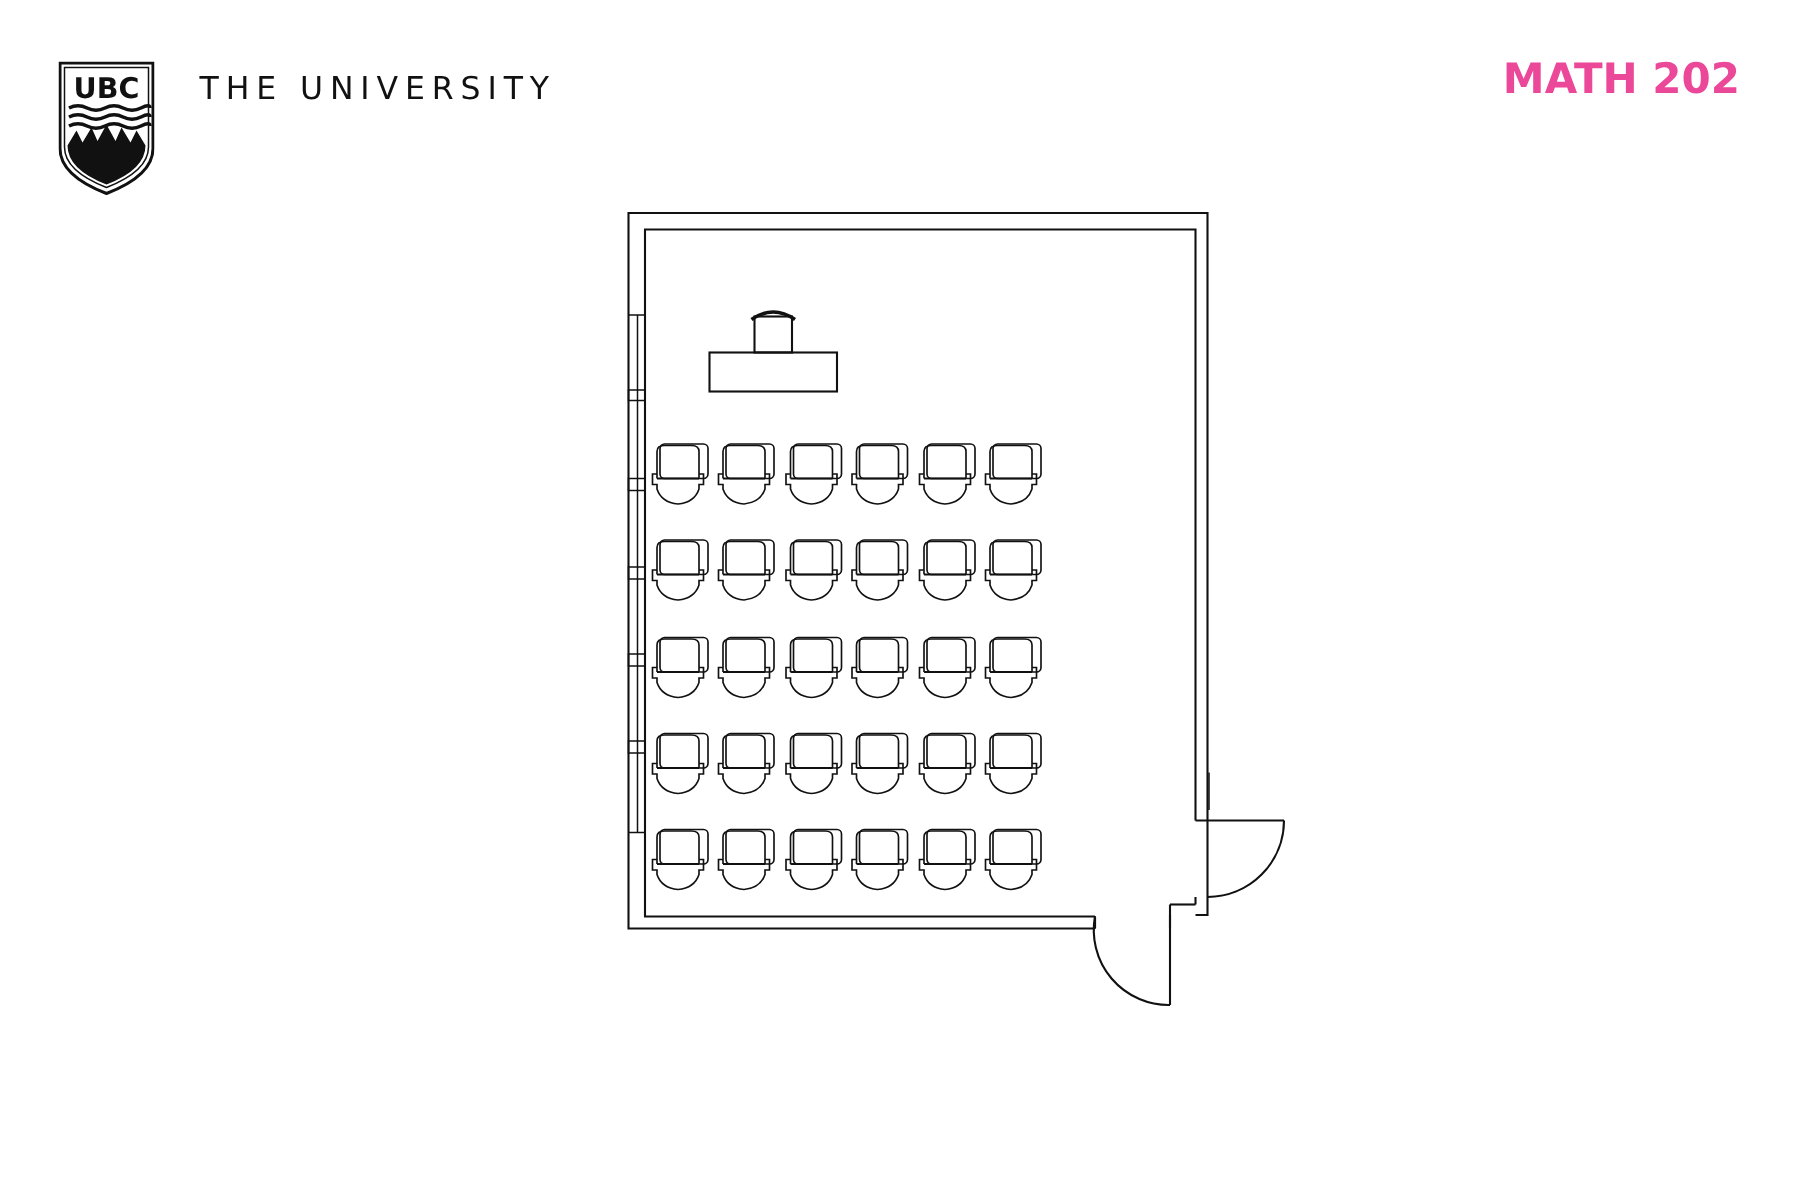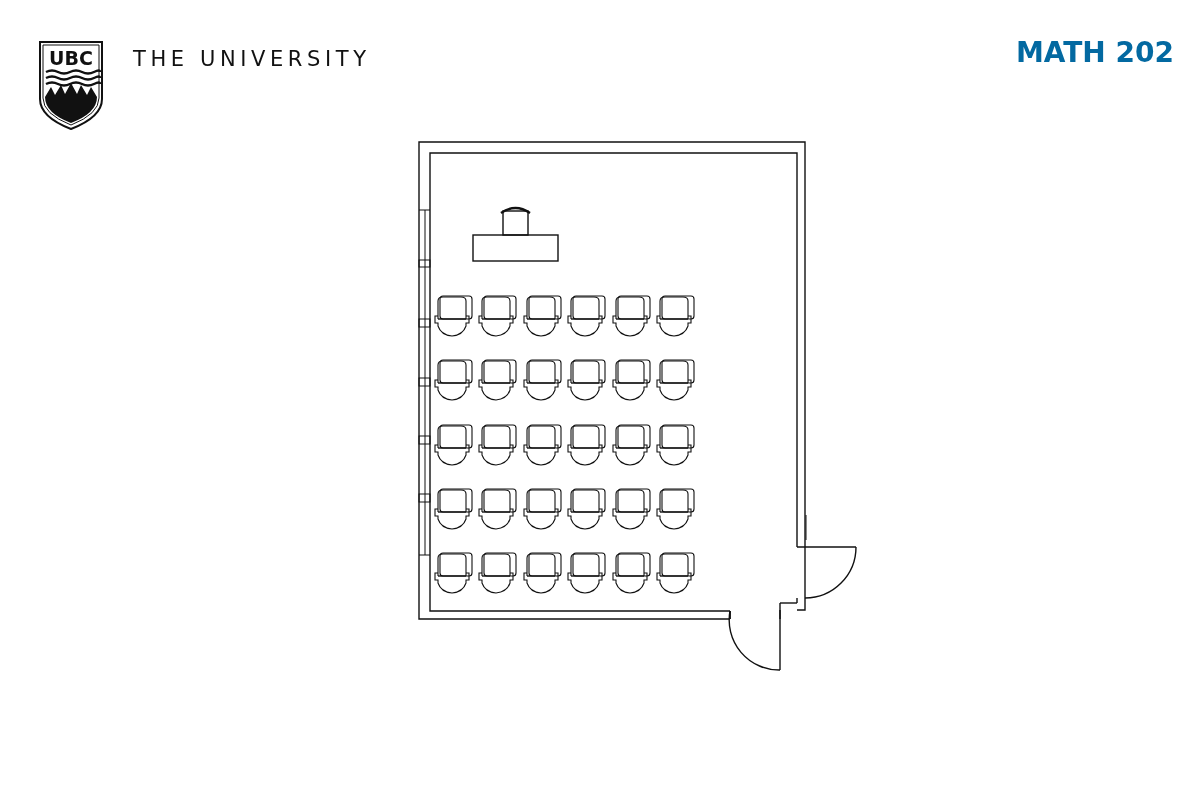--- a/index.html
+++ b/index.html
@@ -1,20 +1,20 @@
 <!DOCTYPE html>
 <html><head>
 <meta charset="utf-8">
 <style>
   html, body { margin: 0; padding: 0; background: #ffffff; }
   body { width: 1200px; height: 800px; position: relative; overflow: hidden; font-family: "DejaVu Sans", sans-serif; color: #111; }
   .logo { position: absolute; left: 39px; top: 41px; width: 64px; height: 89px; }
   .wordmark { position: absolute; left: 133px; top: 45px; font-family: "DejaVu Sans", sans-serif; font-size: 21px; letter-spacing: 4.6px; line-height: 28px; color: #111; text-align: right; }
   .wordmark div { white-space: nowrap; }
-  .room-code { position: absolute; right: 26px; top: 36px; font-family: "DejaVu Sans", sans-serif; font-weight: bold; font-size: 28px; color: #0369a1; }
+  .room-code { position: absolute; right: 40px; top: 36px; font-family: "DejaVu Sans", sans-serif; font-weight: bold; font-size: 28px; color: #ec4899; }
   .plan { position: absolute; left: 0; top: 0; width: 1200px; height: 800px; }
 </style>
 </head>
 <body>
 
 <svg class="logo" viewBox="0 0 64 89">
   <path d="M1 1 H63 V58 Q63 76 32 88 Q1 76 1 58 Z" fill="#fff" stroke="#111" stroke-width="2"></path>
   <path d="M4 4 H60 V57 Q60 73 32 84 Q4 73 4 57 Z" fill="#fff" stroke="#111" stroke-width="1"></path>
   <text x="32" y="24" text-anchor="middle" font-family="DejaVu Sans, sans-serif" font-weight="bold" font-size="19" fill="#111">UBC</text>
   <path d="M7 31 q6 -3 12 0 t12 0 t12 0 t12 0 t6 0" fill="none" stroke="#111" stroke-width="2.4"></path>

